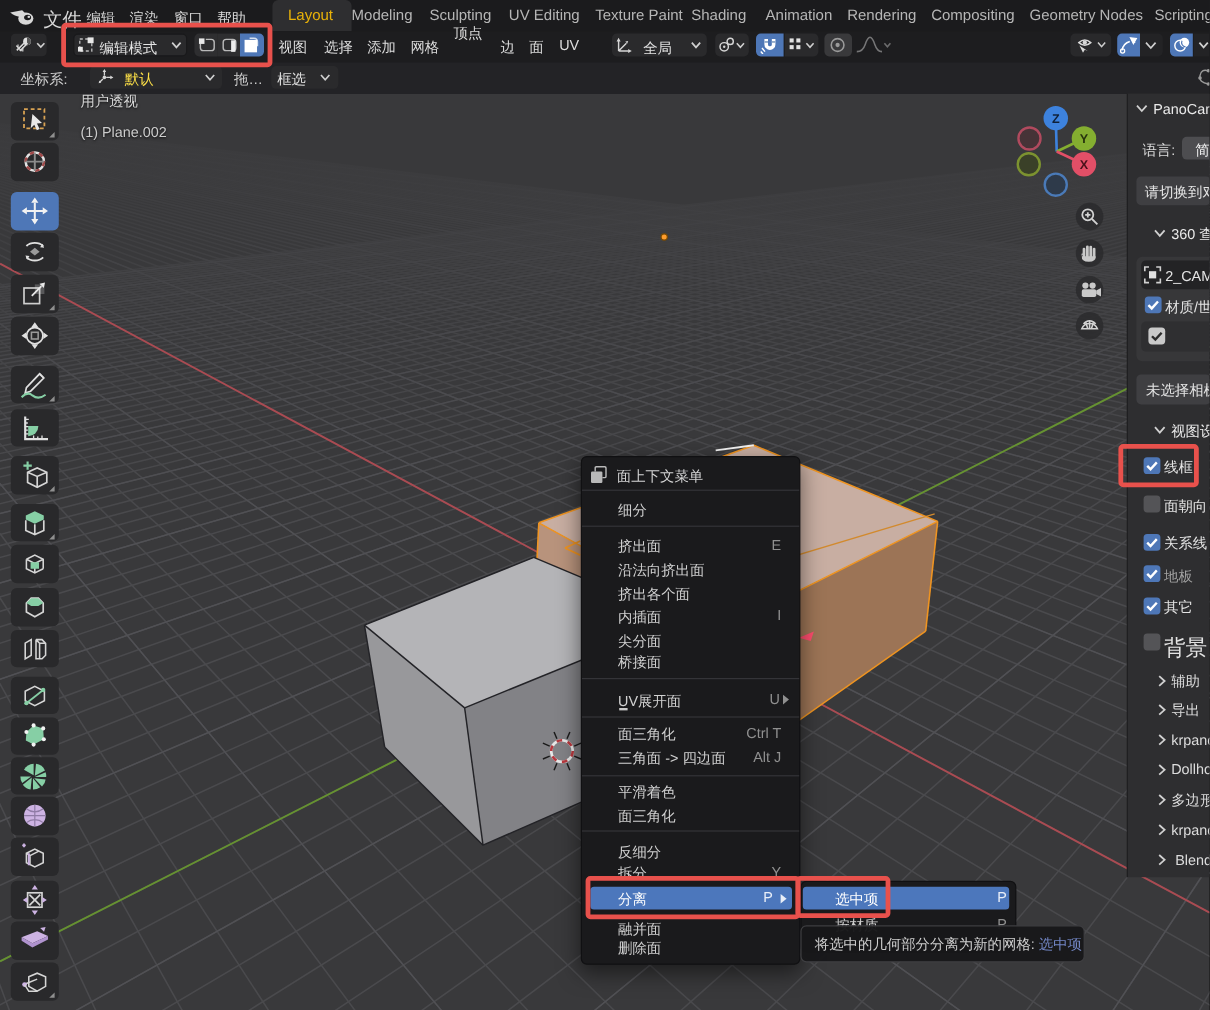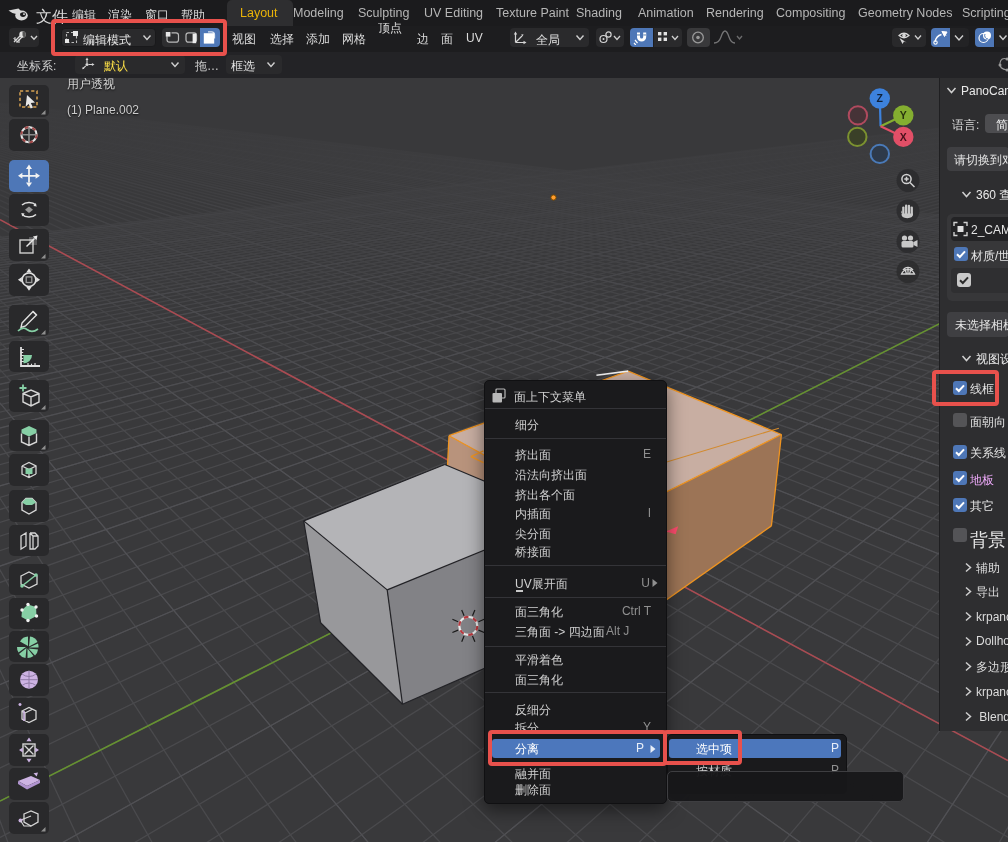--- a/index.html
+++ b/index.html
@@ -671,21 +671,21 @@
 <div class="txt" style="left:30px;top:335.5px;font-size:12px;color:#e4e4e4">面朝向</div>
 <div class="abs" style="left:12.5px;top:366.5px;width:14px;height:14px;background:#4e77b7;border-radius:3px"></div>
 <svg class="abs" style="left:12.5px;top:366.5px" width="14" height="14" viewBox="0 0 14 14">
         <path d="M3 7.2 L5.8 10 L11 4.3" stroke="#fff" stroke-width="2" fill="none"></path>
       </svg>
 <div class="txt" style="left:30px;top:367.0px;font-size:12px;color:#e4e4e4">关系线</div>
 <div class="abs" style="left:12.5px;top:393px;width:14px;height:14px;background:#4e77b7;border-radius:3px"></div>
 <svg class="abs" style="left:12.5px;top:393px" width="14" height="14" viewBox="0 0 14 14">
         <path d="M3 7.2 L5.8 10 L11 4.3" stroke="#fff" stroke-width="2" fill="none"></path>
       </svg>
-<div class="txt" style="left:30px;top:393.5px;font-size:12px;color:#f0abfc">地板</div>
+<div class="txt" style="left:30px;top:393.5px;font-size:12px;color:#a3a3a3">地板</div>
 <div class="abs" style="left:12.5px;top:419.5px;width:14px;height:14px;background:#4e77b7;border-radius:3px"></div>
 <svg class="abs" style="left:12.5px;top:419.5px" width="14" height="14" viewBox="0 0 14 14">
         <path d="M3 7.2 L5.8 10 L11 4.3" stroke="#fff" stroke-width="2" fill="none"></path>
       </svg>
 <div class="txt" style="left:30px;top:420.0px;font-size:12px;color:#e4e4e4">其它</div>
 <div class="abs" style="left:12.5px;top:449.5px;width:14px;height:14px;background:#545457;border-radius:3px"></div>
 <div class="txt" style="left:30px;top:450.0px;font-size:18px;color:#e4e4e4">背景</div>
 <svg class="abs" style="left:24px;top:484px" width="9" height="11" viewBox="0 0 9 11">
         <path d="M2 1.5 l4.5 4 -4.5 4" stroke="#cfcfcf" stroke-width="1.5" fill="none"></path>
       </svg>
@@ -731,21 +731,21 @@
 <div class="txt" style="left:515px;top:525.5px;font-size:12px;color:#d0d0d0">尖分面</div>
 <div class="txt" style="left:515px;top:544.0px;font-size:12px;color:#d0d0d0">桥接面</div>
 <div class="txt" style="left:515px;top:575.5px;font-size:12px;color:#d0d0d0">UV展开面</div>
 <div class="txt" style="left:606px;top:575.5px;width:44px;font-size:12px;color:#909090;text-align:right">U</div>
 <svg class="abs" style="left:651px;top:578px" width="8" height="10" viewBox="0 0 8 10">
       <path d="M1.5 1 l5 4 -5 4 Z" fill="#909090"></path>
     </svg>
 <div class="txt" style="left:515px;top:603.5px;font-size:12px;color:#d0d0d0">面三角化</div>
 <div class="txt" style="left:606px;top:603.5px;width:45px;font-size:12px;color:#909090;text-align:right">Ctrl T</div>
 <div class="txt" style="left:515px;top:623.5px;font-size:12px;color:#d0d0d0">三角面 -&gt; 四边面</div>
-<div class="txt" style="left:606px;top:623.5px;width:45px;font-size:12px;color:#909090;">Alt J</div>
+<div class="txt" style="left:606px;top:623.5px;width:45px;font-size:12px;color:#909090;text-align:right">Alt J</div>
 <div class="txt" style="left:515px;top:652.0px;font-size:12px;color:#d0d0d0">平滑着色</div>
 <div class="txt" style="left:515px;top:671.5px;font-size:12px;color:#d0d0d0">面三角化</div>
 <div class="txt" style="left:515px;top:701.5px;font-size:12px;color:#d0d0d0">反细分</div>
 <div class="txt" style="left:515px;top:719.5px;font-size:12px;color:#d0d0d0">拆分</div>
 <div class="txt" style="left:606px;top:719.5px;width:45px;font-size:12px;color:#909090;text-align:right">Y</div>
 <div class="txt" style="left:515px;top:765.5px;font-size:12px;color:#d0d0d0">融并面</div>
 <div class="txt" style="left:515px;top:781.5px;font-size:12px;color:#d0d0d0">删除面</div>
 <div class="abs" style="left:516px;top:590px;width:7px;height:1.6px;background:#c9c9c9"></div>
 <div class="abs" style="left:485px;top:408.4px;width:180.5px;height:1px;background:#343438"></div>
 <div class="abs" style="left:485px;top:438.3px;width:180.5px;height:1px;background:#343438"></div>
@@ -759,16 +759,17 @@
 <svg class="abs" style="left:649px;top:743.5px" width="8" height="10" viewBox="0 0 8 10">
       <path d="M1.5 1 l5 4 -5 4 Z" fill="#e8eef8"></path>
     </svg>
 <div class="abs" style="left:666.5px;top:733.5px;width:180px;height:60px;background:#1a1a1c;border:1px solid #101012;border-radius:5px"></div>
 <div class="abs" style="left:668.5px;top:739px;width:172px;height:18.5px;background:#4c77bc;border-radius:3px"></div>
 <div class="txt" style="left:696px;top:741px;font-size:12px;color:#ffffff">选中项</div>
 <div class="txt" style="left:831px;top:741px;font-size:12px;color:#e8eef8">P</div>
 <div class="txt" style="left:696px;top:762.5px;font-size:12px;color:#d0d0d0">按材质</div>
 <div class="txt" style="left:831px;top:762.5px;font-size:12px;color:#909090">P</div>
 <div class="abs" style="left:666.5px;top:771px;width:237px;height:30.5px;background:rgba(24,24,26,0.97);border:1px solid #3e3e41;border-radius:5px"></div>
+<div class="txt" style="left:679px;top:779px;font-size:12px;color:#cfcfcf">将选中的几何部分分离为新的网格: <span style="color:#7286c5">选中项</span></div>
 <div class="abs" style="left:51px;top:19px;width:176px;height:37px;border:4.5px solid #e8514c;border-radius:4px"></div>
 <div class="abs" style="left:931.5px;top:369.5px;width:67.5px;height:36.5px;border:4.5px solid #e8514c;border-radius:4px"></div>
 <div class="abs" style="left:487.5px;top:729.5px;width:179.5px;height:36px;border:4.5px solid #e8514c;border-radius:4px"></div>
 <div class="abs" style="left:662.5px;top:729.5px;width:79.5px;height:35px;border:4.5px solid #e8514c;border-radius:4px"></div>
 </div>
 </body></html>

